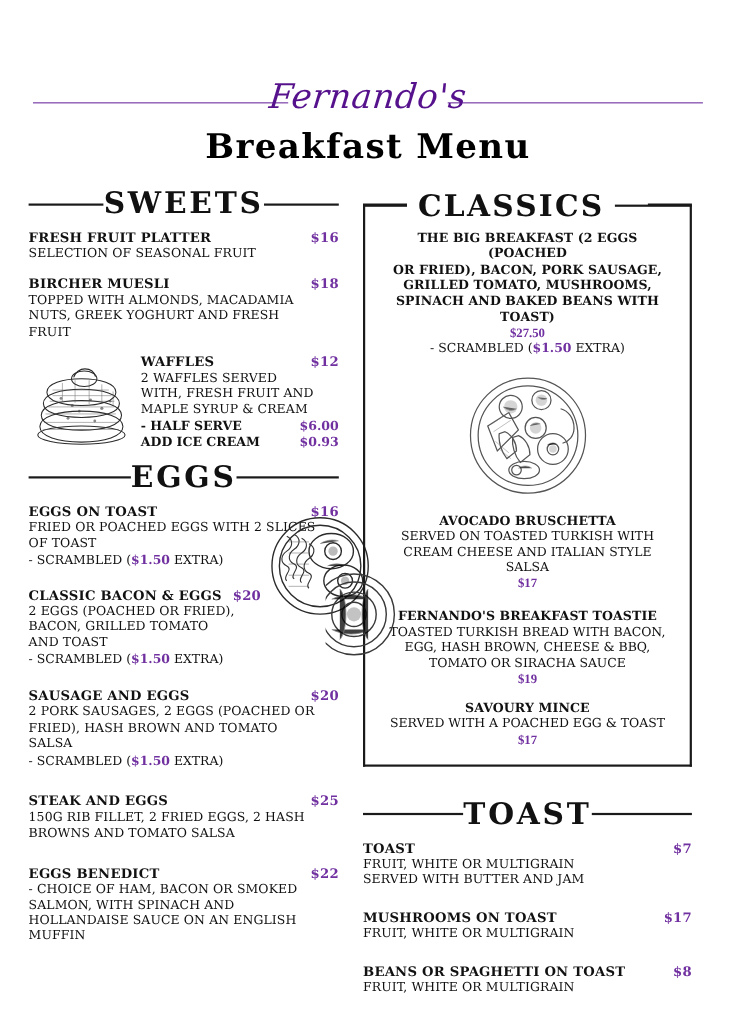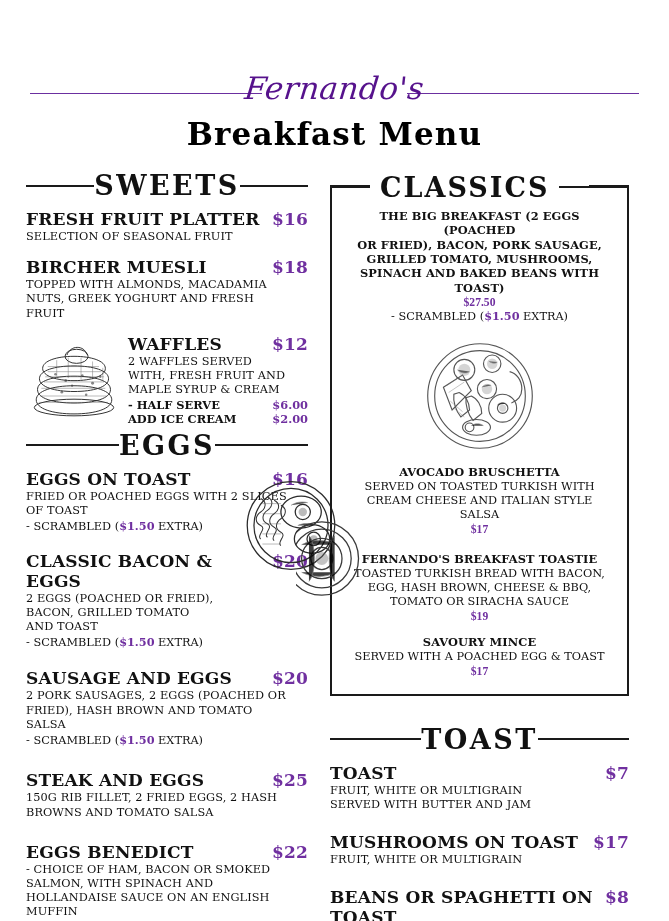--- a/index.html
+++ b/index.html
@@ -65,21 +65,21 @@
     line-height: 1;
     white-space: nowrap;
   }
 
   
   .item { margin-bottom: 13px; }
   .item-row {
     display: flex; align-items: baseline;
     font-family: "DejaVu Serif", serif;
     font-weight: bold;
-    font-size: 17px;
+    font-size: 12px;
     letter-spacing: .2px;
   }
   .item-row .name { white-space: pre-wrap; }
   .item-row .dots { flex: 1; }
   .price { color: #7030a0; font-weight: bold; white-space: nowrap; }
   .item-row.inline { gap: 10px; }
   .desc {
     font-family: "DejaVu Serif", serif;
     font-size: 11.3px;
     line-height: 1.26;
@@ -245,21 +245,21 @@
 WITH, FRESH FRUIT AND
 MAPLE SYRUP &amp; CREAM</div>
           <div class="sub-row">
             <span>- HALF SERVE</span>
             <span class="dots"></span>
             <span class="price">$6.00</span>
           </div>
           <div class="sub-row">
             <span>ADD ICE CREAM</span>
             <span class="dots"></span>
-            <span class="price">$2.00</span>
+            <span class="price">$0.93</span>
           </div>
         </div>
       </div>
 
       <div class="sec-head">
         <div class="bar"></div>
         <div class="txt">EGGS</div>
         <div class="bar"></div>
       </div>
 

